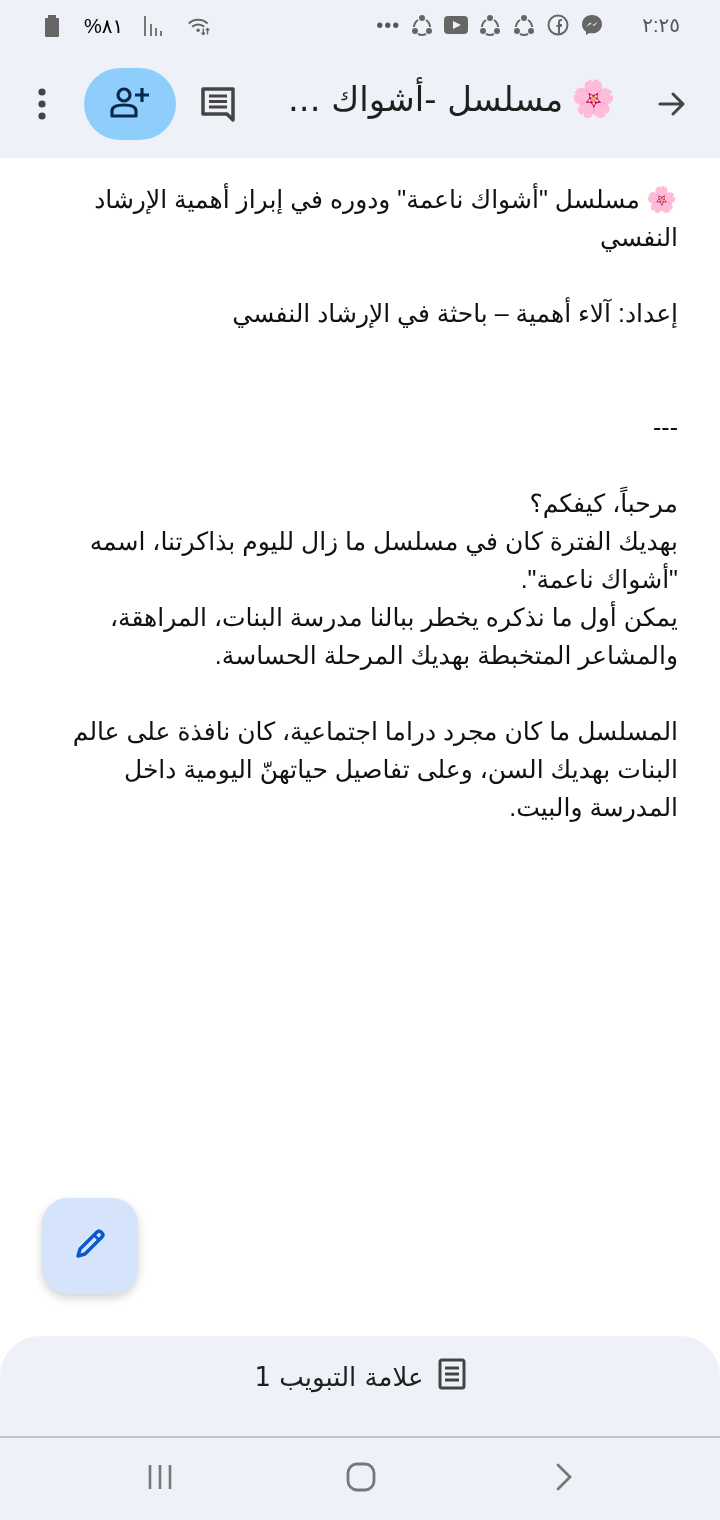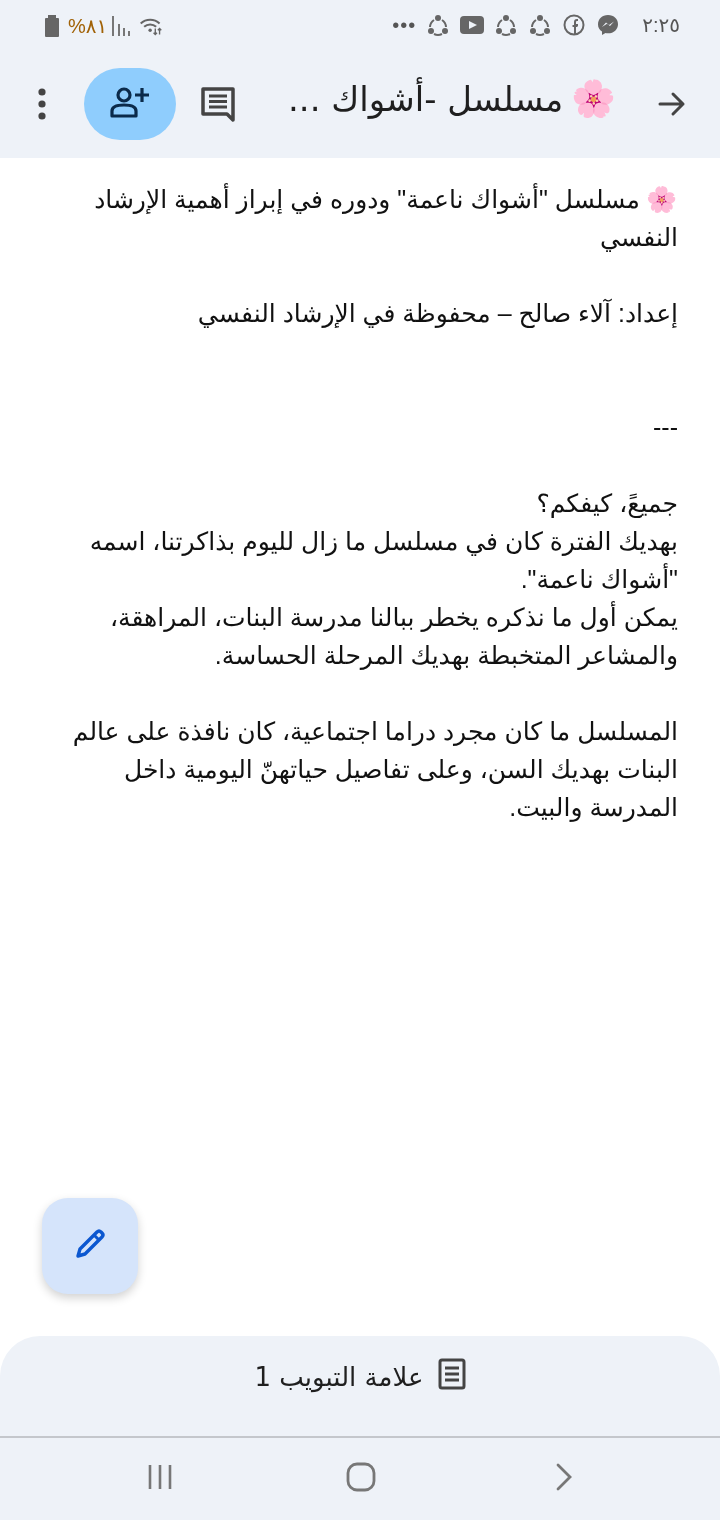--- a/index.html
+++ b/index.html
@@ -1,20 +1,20 @@
 <!DOCTYPE html>
 <html><head>
   <meta charset="utf-8">
   <style>
     * { box-sizing: border-box; margin: 0; padding: 0; }
     html, body { width: 720px; height: 1520px; overflow: hidden; background: #ffffff; }
     body { position: relative; font-family: "Liberation Sans", "DejaVu Sans", sans-serif; color: #1a1a1a; }
 
     .status-bar { position: absolute; top: 0; left: 0; width: 720px; height: 56px; background: #eef2f8; }
-    .status-left { position: absolute; left: 40px; top: 14px; display: flex; align-items: center; gap: 4px; color: #a16207; font-size: 20px; }
+    .status-left { position: absolute; left: 40px; top: 14px; display: flex; align-items: center; gap: 20px; color: #000000; font-size: 20px; }
     .status-right { position: absolute; right: 40px; top: 13px; display: flex; align-items: center; gap: 10px; color: #555; font-size: 20px; direction: ltr; }
     .sb-icon { width: 24px; height: 24px; display: inline-flex; align-items: center; justify-content: center; }
 
     .app-bar { position: absolute; top: 56px; left: 0; width: 720px; height: 102px; background: #eef2f8; }
     .back-btn { position: absolute; right: 28px; top: 30px; width: 40px; height: 40px; display: flex; align-items: center; justify-content: center; }
     .doc-title { position: absolute; right: 104px; top: 22px; display: flex; align-items: center; gap: 8px; font-size: 34px; direction: rtl; color: #1f1f1f; font-family: "DejaVu Sans", sans-serif; }
     .flower { font-size: 36px; }
     .comment-btn { position: absolute; left: 196px; top: 28px; width: 44px; height: 44px; display: flex; align-items: center; justify-content: center; }
     .share-btn { position: absolute; left: 84px; top: 12px; width: 92px; height: 72px; border-radius: 36px; background: #8fcdfd; display: flex; align-items: center; justify-content: center; }
     .more-btn { position: absolute; left: 28px; top: 28px; width: 28px; height: 44px; display: flex; align-items: center; justify-content: center; }
@@ -99,21 +99,21 @@
           <circle cx="11" cy="11" r="9.5" stroke="#666" stroke-width="2" fill="none"></circle>
           <path d="M12 20 V11 H15 M12 11 V8 Q12 6 14 6 H15 M9.5 12 H14.5" stroke="#666" stroke-width="2" fill="none"></path>
         </svg>
     </span>
     <span class="sb-icon">
       <svg width="22" height="22" viewBox="0 0 22 22">
           <path d="M11 1 C5 1 1 5 1 10.5 C1 13.5 2.5 16 5 17.5 V21 L8.5 19 C9.3 19.2 10.1 19.3 11 19.3 C17 19.3 21 15.2 21 10.2 C21 5 17 1 11 1 Z" fill="#666"></path>
           <path d="M5 13 L9 8.5 L12 11 L17 7.5 L13 12 L10 9.8 Z" fill="#eef2f8"></path>
         </svg>
     </span>
-    <span style="margin-left:12px;">٢:٢٥</span>
+    <span style="margin-left:28px;">٢:٢٥</span>
   </div>
 </div>
 
 <div class="app-bar">
   <div class="back-btn">
     <span>
       <svg width="32" height="32" viewBox="0 0 32 32">
           <path d="M4 16 H27 M17 6 L27 16 L17 26" stroke="#444" stroke-width="3" fill="none" stroke-linecap="round" stroke-linejoin="round"></path>
         </svg>
     </span>
@@ -147,26 +147,26 @@
           <circle cx="5" cy="28" r="3.6" fill="#444"></circle>
         </svg>
     </span>
   </div>
 </div>
 
 <div class="doc-body">
   <div class="doc-text">
     <p>🌸 مسلسل "أشواك ناعمة" ودوره في إبراز أهمية الإرشاد النفسي</p>
     <p class="blank"></p>
-    <p>إعداد: آلاء صالح – محفوظة في الإرشاد النفسي</p>
+    <p>إعداد: آلاء أهمية – باحثة في الإرشاد النفسي</p>
     <p class="blank"></p>
     <p class="blank"></p>
     <p>---</p>
     <p class="blank"></p>
-    <p>جميعً، كيفكم؟</p>
+    <p>مرحباً، كيفكم؟</p>
     <p>بهديك الفترة كان في مسلسل ما زال لليوم بذاكرتنا، اسمه "أشواك ناعمة".</p>
     <p>يمكن أول ما نذكره يخطر ببالنا مدرسة البنات، المراهقة، والمشاعر المتخبطة بهديك المرحلة الحساسة.</p>
     <p class="blank"></p>
     <p>المسلسل ما كان مجرد دراما اجتماعية، كان نافذة على عالم البنات بهديك السن، وعلى تفاصيل حياتهنّ اليومية داخل المدرسة والبيت.</p>
   </div>
 </div>
 
 <div class="fab">
   <span>
     <svg width="34" height="34" viewBox="0 0 34 34">

